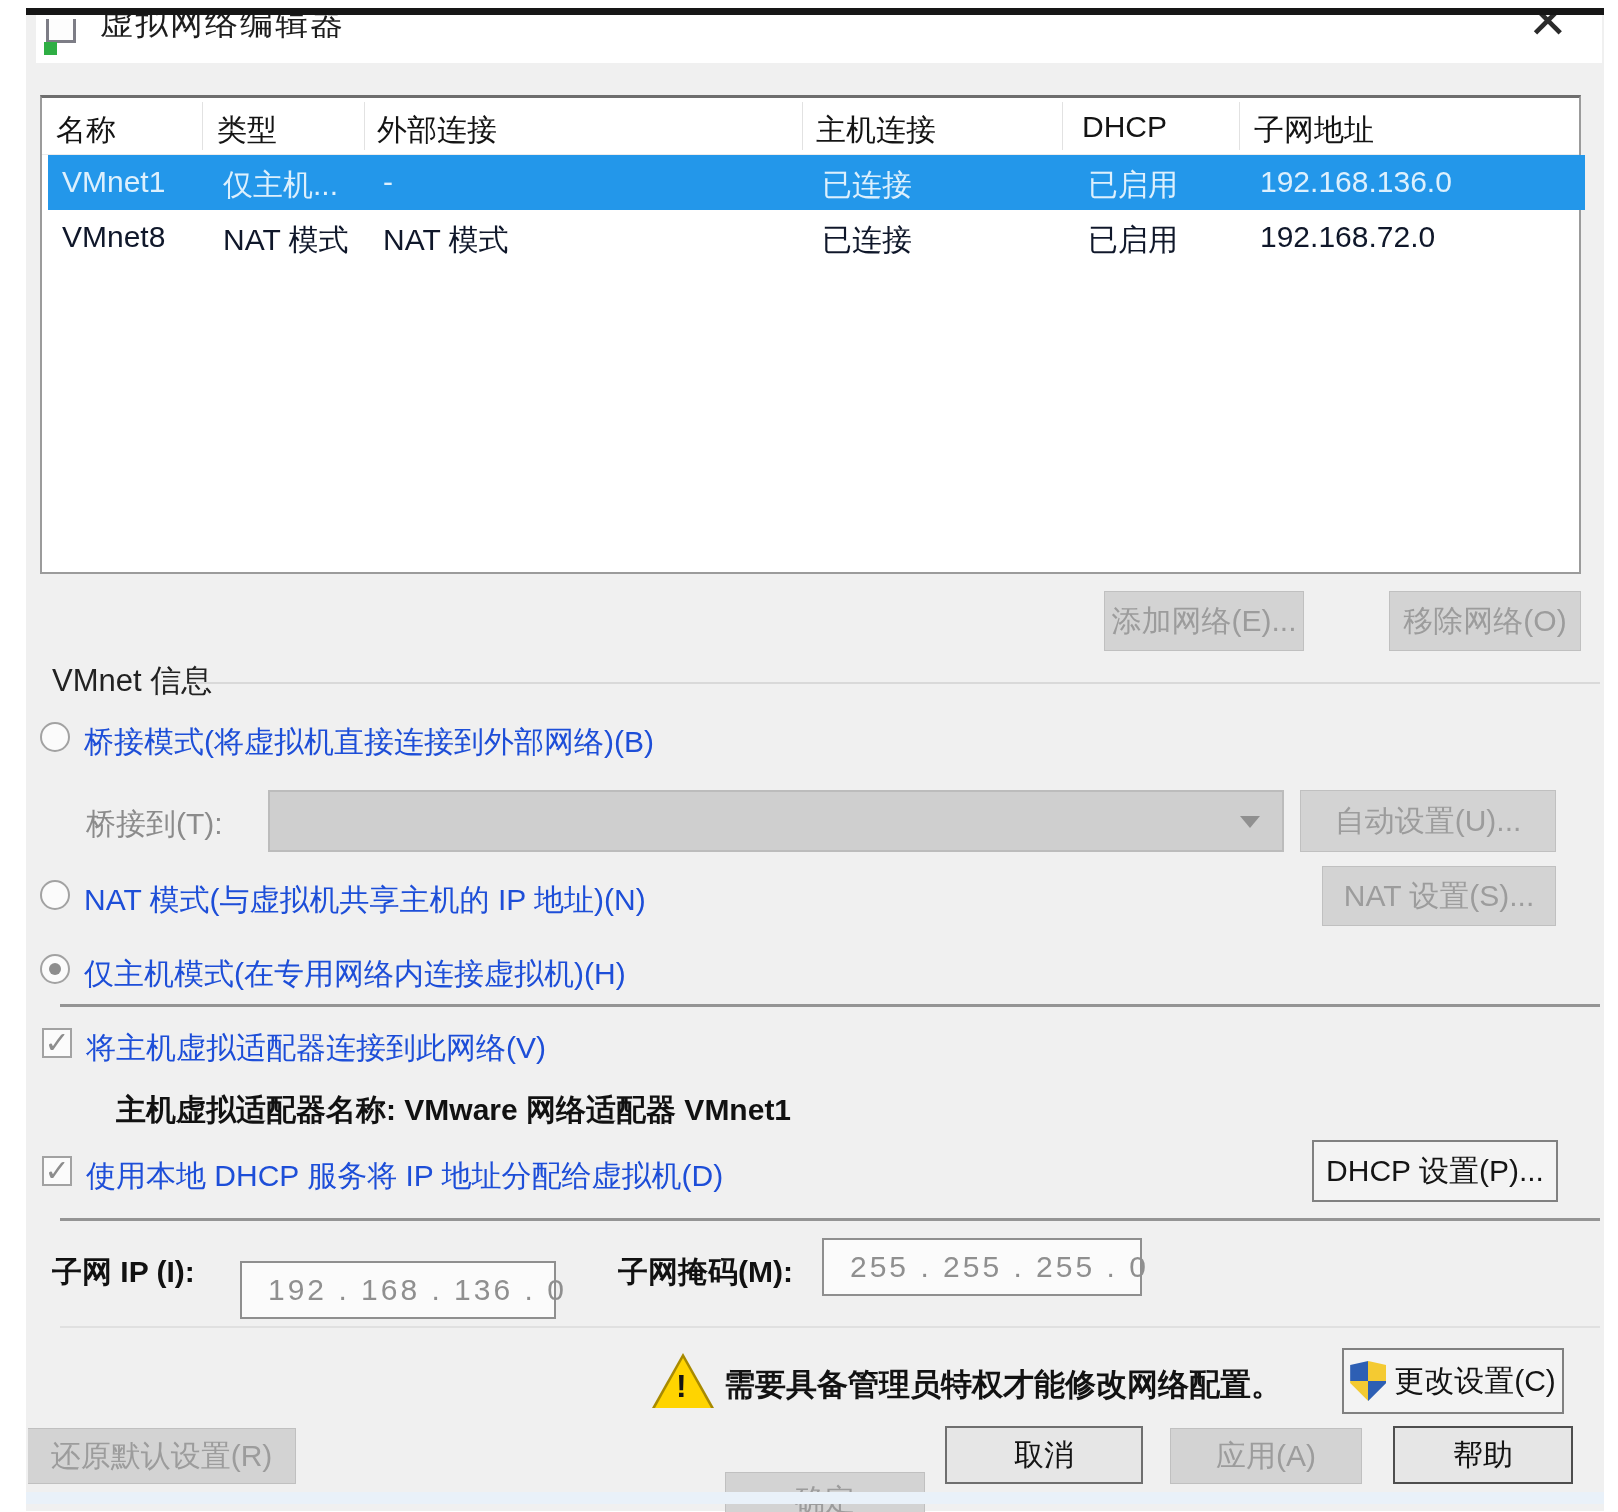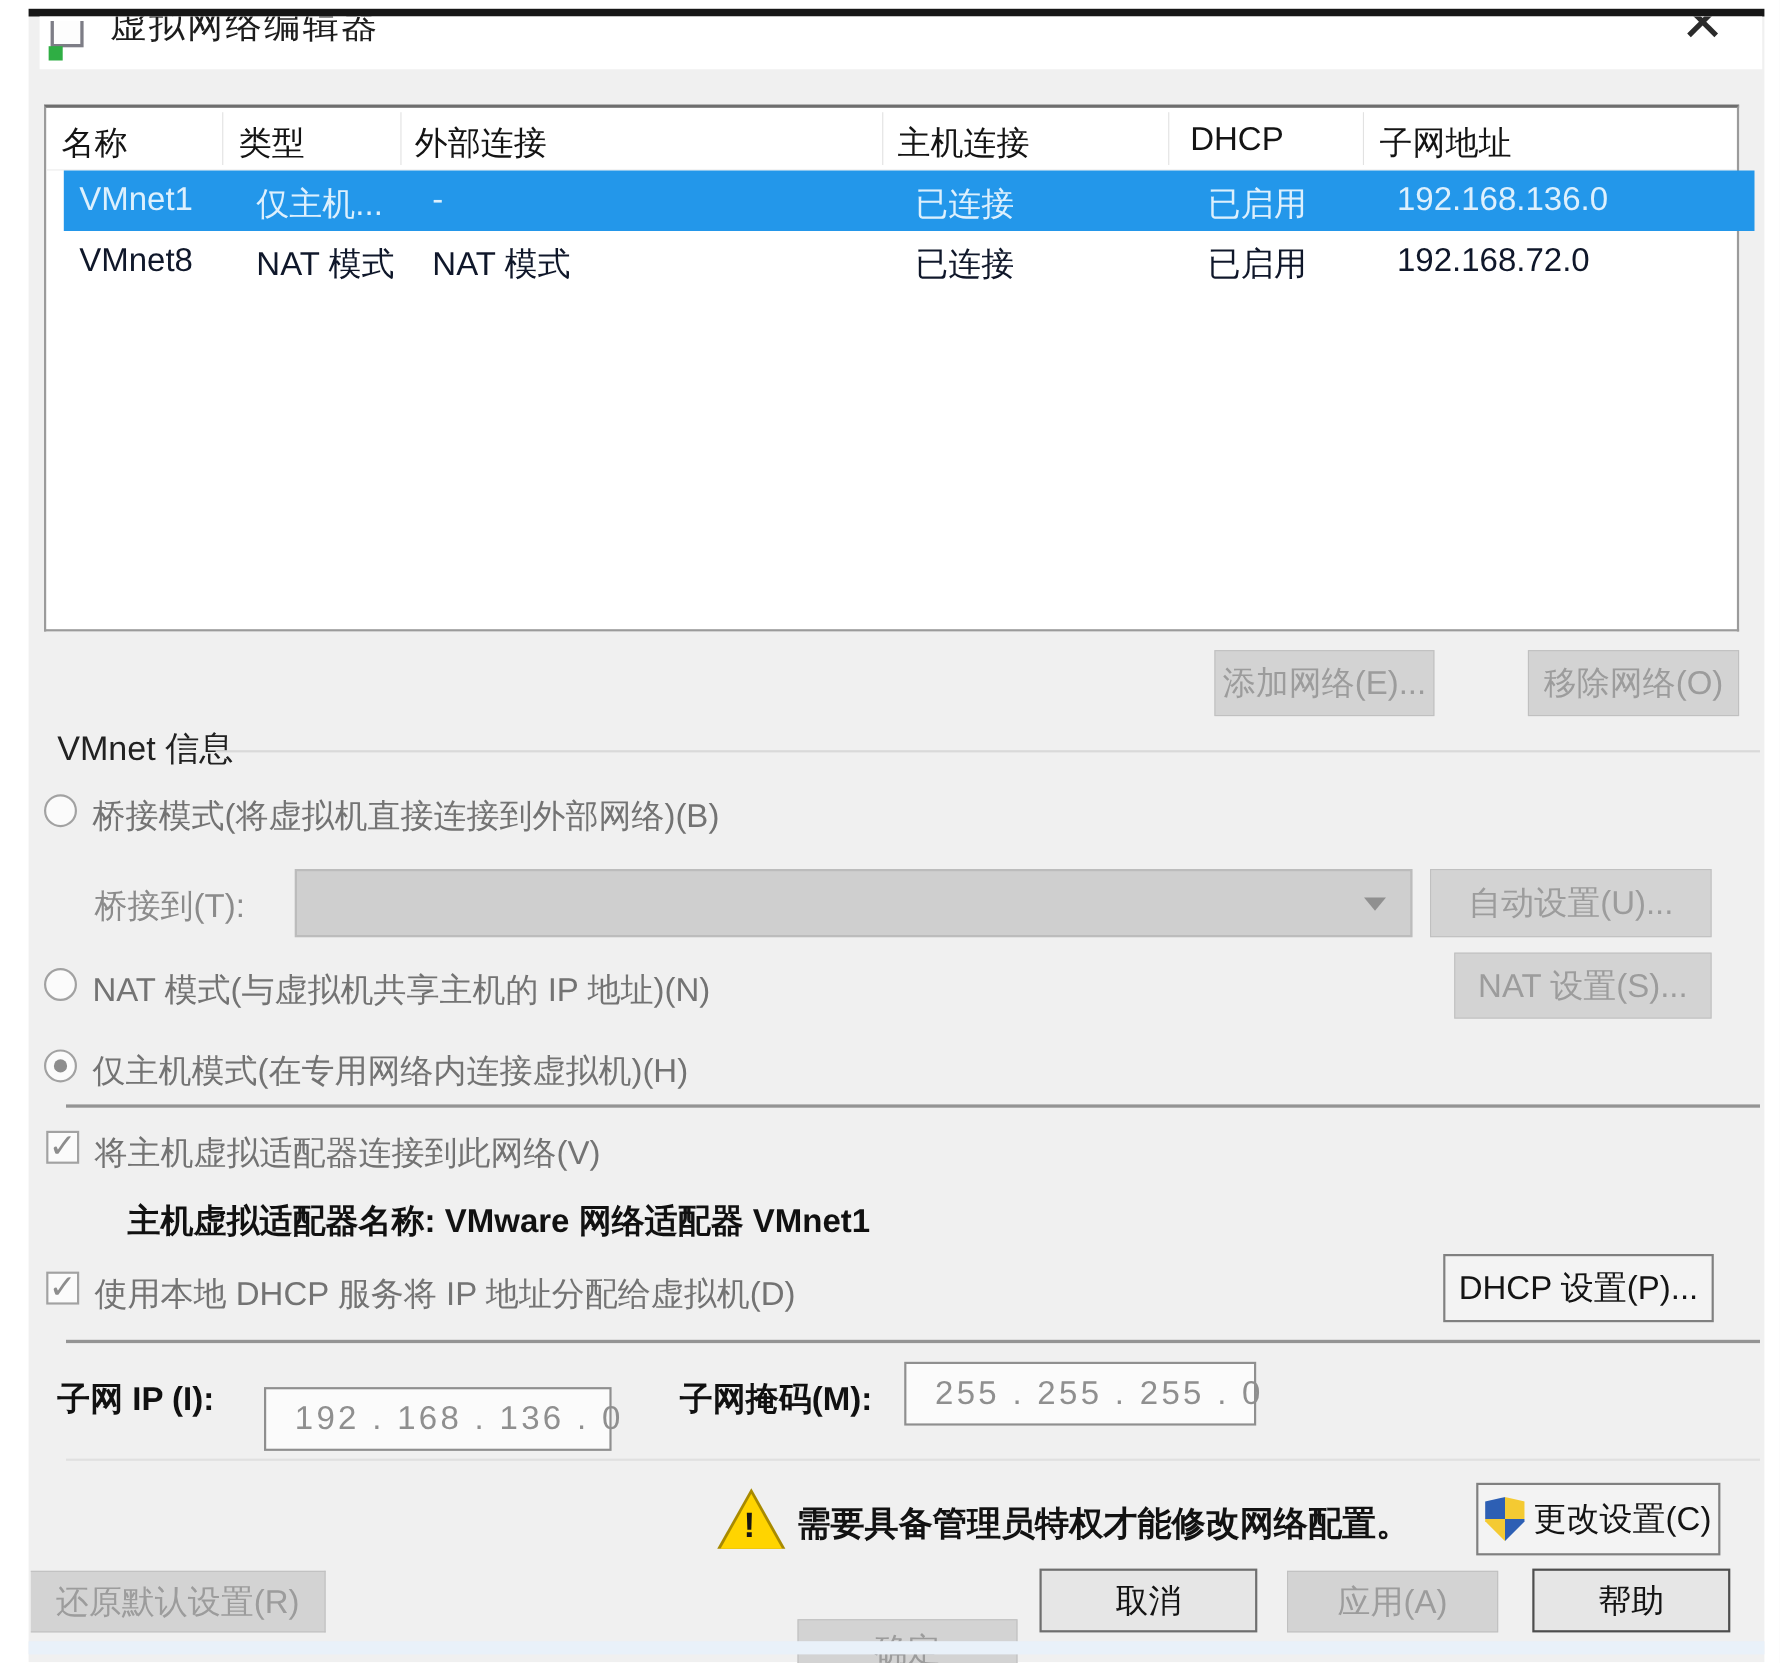--- a/index.html
+++ b/index.html
@@ -16,38 +16,38 @@
   .close-x{position:absolute;right:34px;top:-22px;font-size:48px;color:#2b2b2b;font-weight:400;}
   .app-icon{position:absolute;left:8px;top:4px;width:34px;height:40px;overflow:hidden;}
   .app-icon .frame{position:absolute;left:2px;top:-8px;width:24px;height:26px;border:3px solid #7d7d86;background:#fdfdfd;}
   .app-icon .green{position:absolute;left:0px;bottom:4px;width:13px;height:13px;background:#2fae44;}
   
   .nettable{left:40px;top:95px;width:1537px;height:474px;background:#ffffff;border:2px solid #9b9b9b;border-top:3px solid #6e6e6e;}
   .tcell{position:absolute;font-size:30px;white-space:nowrap;overflow:hidden;}
   .thead-row{position:absolute;left:0;top:0;width:100%;height:56px;border-bottom:1px solid #ececec;}
   .thead-row .tcell{top:12px;color:#141414;}
   .vsep{position:absolute;top:4px;width:1px;height:48px;background:#e2e2e2;}
-  .trow{position:absolute;left:16px;width:100%;height:55px;}
+  .trow{position:absolute;left:6px;width:100%;height:55px;}
   .trow .tcell{top:10px;}
   .trow.selected{background:#2397ea;}
   .trow.selected .tcell{color:#ddf0fd;}
   .trow.normal .tcell{color:#0f172a;}
   
   .btn{display:flex;align-items:center;justify-content:center;font-size:30px;white-space:nowrap;box-sizing:border-box;cursor:default;}
   .btn.disabled{background:#d3d3d3;border:1px solid #c0c0c0;color:#9c9c9c;}
   .btn.enabled{background:#e6e6e6;border:2px solid #6f6f6f;color:#141414;}
   .btn.enabled-light{background:#f3f3f3;border:2px solid #808080;color:#141414;}
   
   .group-label{font-size:31px;color:#222222;}
   .group-line{border-top:2px solid #d9d9d9;height:0;}
   .radio{width:30px;height:30px;border:2px solid #a2a2a2;border-radius:50%;background:#fbfbfb;box-sizing:border-box;}
   .radio.on::after{content:"";position:absolute;left:7px;top:7px;width:12px;height:12px;border-radius:50%;background:#8d8d8d;}
   .checkbox{width:30px;height:30px;border:2px solid #a2a2a2;background:#fbfbfb;box-sizing:border-box;font-size:30px;line-height:26px;text-align:center;color:transparent;}
   .checkbox.on{color:#8d8d8d;}
-  .ctl-label{font-size:30px;color:#737373;white-space:nowrap;}
+  .ctl-label{font-size:30px;color:#1d4ed8;white-space:nowrap;}
   .ctl-label.dim{color:#8b8b8b;}
   .ctl-label.strong{color:#111111;font-weight:700;}
   .combo{background:#cfcfcf;border:2px solid #bcbcbc;box-sizing:border-box;}
   .combo .chev{position:absolute;right:22px;top:24px;width:0;height:0;border-left:10px solid transparent;border-right:10px solid transparent;border-top:12px solid #909090;}
   .sep{height:0;border-top:3px solid #949494;}
   .sep.faint{border-top:2px solid #e0e0e0;}
   .ipbox{background:#fbfbfb;border:2px solid #8f8f8f;box-sizing:border-box;display:flex;align-items:center;padding-left:26px;font-size:30px;color:#8f8f8f;letter-spacing:3px;white-space:nowrap;}
   
   .warn-tri{width:0;height:0;border-left:28px solid transparent;border-right:28px solid transparent;border-bottom:50px solid #ffd400;}
   .warn-tri-outline{width:0;height:0;border-left:31px solid transparent;border-right:31px solid transparent;border-bottom:55px solid #a88a00;}

